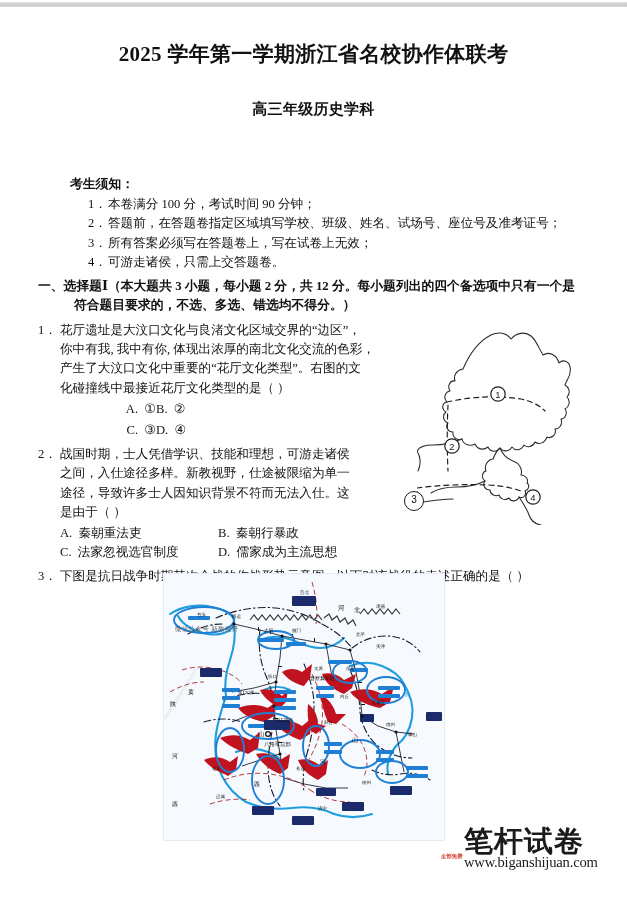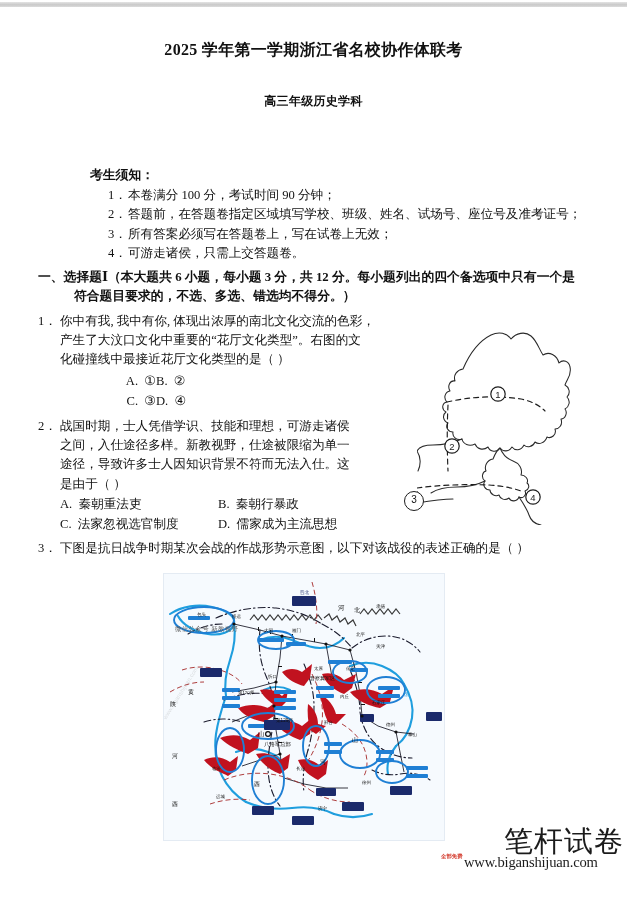--- a/index.html
+++ b/index.html
@@ -14,29 +14,29 @@
   .top-strip{
     position:absolute;left:0;top:2px;width:627px;height:5px;
     background:linear-gradient(#e3e3e3,#c9c9c9 55%,#dcdcdc);
   }
   .page{
     position:absolute;left:0;top:7px;width:627px;height:892px;
     background:#fff;
   }
   
   .doc-title{
-    text-align:center;font-weight:bold;font-size:16px;
+    text-align:center;font-weight:bold;font-size:21px;
     letter-spacing:.3px;margin-top:33px;
   }
   .doc-subtitle{
-    text-align:center;font-weight:bold;font-size:12px;
+    text-align:center;font-weight:bold;font-size:15px;
     letter-spacing:.3px;margin-top:32px;
   }
   
-  .notice{margin:56px 0 0 90px;font-size:12.6px;line-height:19.5px;}
+  .notice{margin:56px 0 0 70px;font-size:12.6px;line-height:19.5px;}
   .notice-head{font-weight:bold;font-size:12.8px;}
   .notice-list{margin:0;padding:0;list-style:none;}
   .notice-list li{margin-left:18px;white-space:nowrap;}
   .n-idx{display:inline-block;width:20px;}
   
   .section-title{
     text-align:center;font-weight:bold;font-size:13.6px;margin-top:22px;
   }
   .big-q{
     font-weight:bold;font-size:12.8px;line-height:19px;
@@ -73,23 +73,23 @@
   .bm-watermark{
     position:absolute;left:11px;top:51px;
     font-size:6.4px;color:#5a5a5a;letter-spacing:.4px;
     font-family:"Liberation Sans",sans-serif;white-space:nowrap;
   }
   
   .brand{
     position:absolute;left:464px;top:818px;width:160px;text-align:left;
   }
   .brand-cn{
-    font-size:29px;font-weight:normal;letter-spacing:1px;
+    font-size:29px;font-weight:bold;letter-spacing:1px;
     font-family:"DejaVu Sans","Liberation Sans",sans-serif;
-    color:#1b1b1b;line-height:32px;text-align:right;
+    color:#1b1b1b;line-height:32px;
   }
   .brand-url{
     font-size:14.6px;letter-spacing:-.2px;color:#1b1b1b;
     font-family:"Liberation Serif",serif;margin-top:-3px;
   }
   .brand-free{
     position:absolute;left:-24px;top:27px;
     font-size:5.4px;color:#d33a2c;font-weight:bold;
     font-family:"Liberation Sans",sans-serif;
     background:#fff;padding:1px 1px;
@@ -110,27 +110,28 @@
     <div class="notice-head">考生须知：</div>
     <ul class="notice-list">
       <li><span class="n-idx">1．</span><span>本卷满分 100 分，考试时间 90 分钟；</span></li>
       <li><span class="n-idx">2．</span><span>答题前，在答题卷指定区域填写学校、班级、姓名、试场号、座位号及准考证号；</span></li>
       <li><span class="n-idx">3．</span><span>所有答案必须写在答题卷上，写在试卷上无效；</span></li>
       <li><span class="n-idx">4．</span><span>可游走诸侯，只需上交答题卷。</span></li>
     </ul>
   </div>
 
   <div class="big-q">
-    <span>一、选择题Ⅰ（本大题共 6 小题，每小题 3 分，共 12 分。每小题列出的四个备选项中只有一个是</span>
+    <span>一、选择题Ⅰ（本大题共 3 小题，每小题 2 分，共 12 分。每小题列出的四个备选项中只有一个是</span>
     <span class="l2">符合题目要求的，不选、多选、错选均不得分。）</span>
   </div>
 
   <div class="q q1">
     <span class="q-num">1．</span>
     <div class="q-body">
+      <span class="line">花厅遗址是大汶口文化与良渚文化区域交界的“边区”，</span>
       <span class="line">你中有我, 我中有你, 体现出浓厚的南北文化交流的色彩，</span>
       <span class="line">产生了大汶口文化中重要的“花厅文化类型”。右图的文</span>
       <span class="line">化碰撞线中最接近花厅文化类型的是（     ）</span>
       <div class="opts">
         <div class="opt-row">
           <span class="opt opt-a"><span>A.</span>&nbsp;&nbsp;<span class="circ">①</span></span>
           <span class="opt"><span>B.</span>&nbsp;&nbsp;<span class="circ">②</span></span>
         </div>
         <div class="opt-row">
           <span class="opt opt-a"><span>C.</span>&nbsp;&nbsp;<span class="circ">③</span></span>

